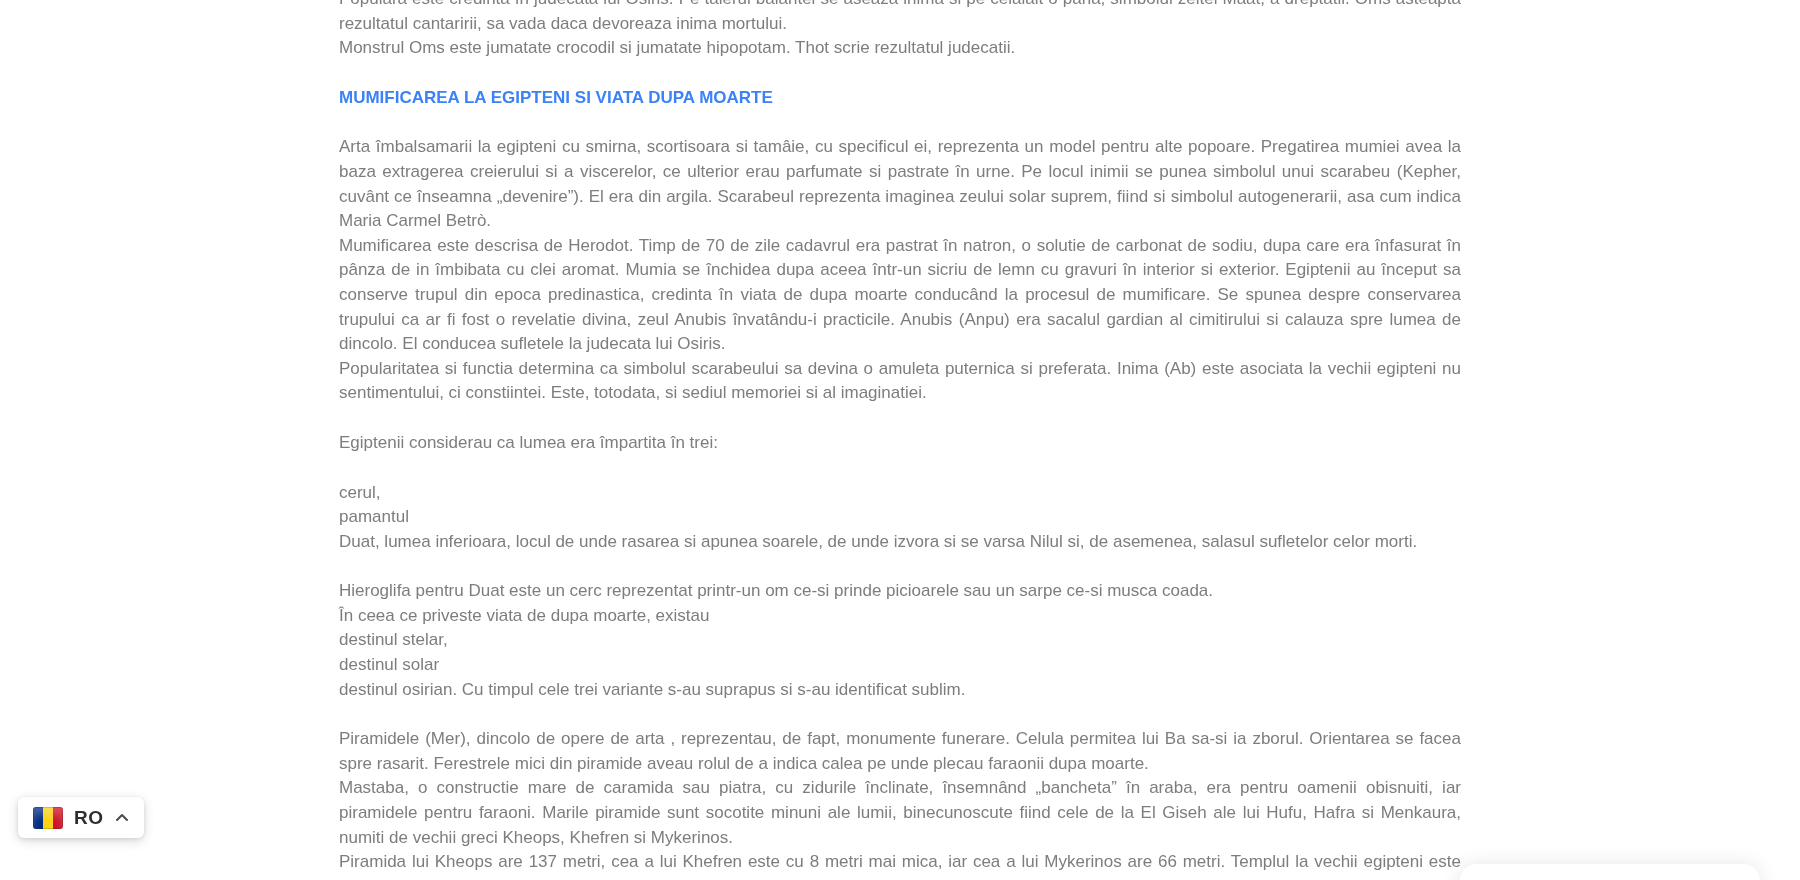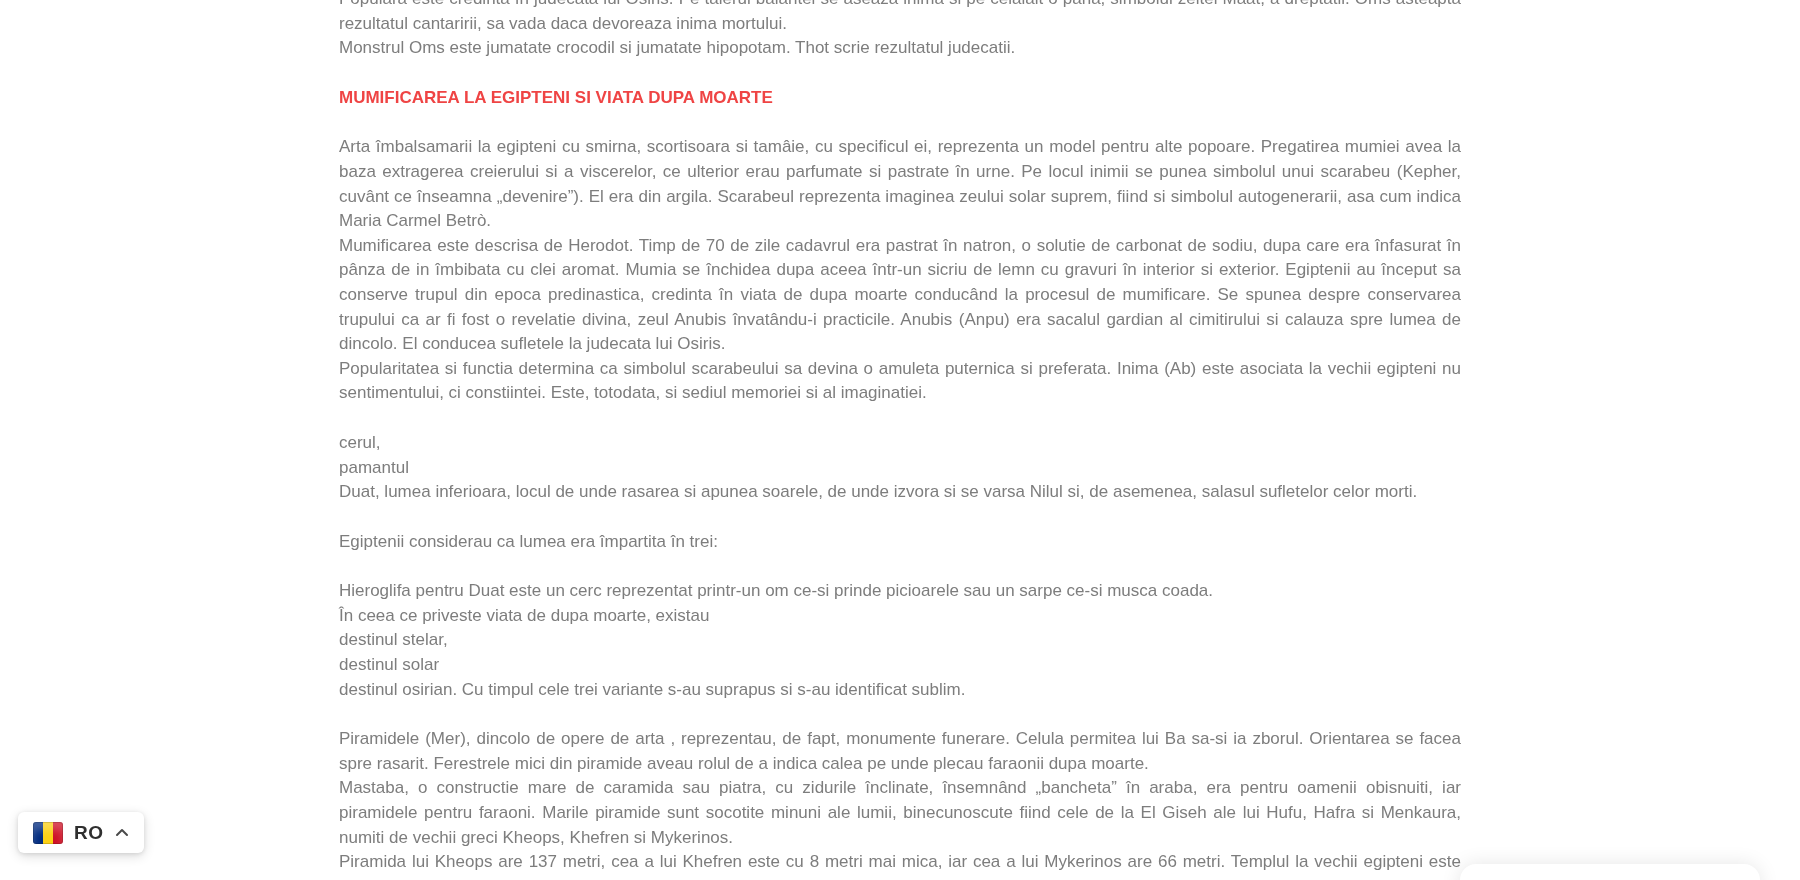--- a/index.html
+++ b/index.html
@@ -20,31 +20,31 @@
     color: #7d7d7d;
     font-size: 17px;
     line-height: 24.6px;
     text-align: justify;
   }
   .para {
     white-space: pre-line;
     margin: 0 0 25px 0;
   }
   .heading {
-    color: #ef4444;
+    color: #3b82f6;
     font-weight: bold;
     font-size: 17px;
     line-height: 24.6px;
     margin: 0 0 25px 0;
     text-align: left;
   }
   .lang-selector {
     position: absolute;
     left: 18px;
-    bottom: 27px;
+    bottom: 42px;
     height: 41px;
     min-width: 119px;
     background: #ffffff;
     border: none;
     border-radius: 6px;
     box-shadow: 0 1px 4px rgba(0,0,0,0.10), 0 3px 12px rgba(0,0,0,0.14);
     display: flex;
     align-items: center;
     gap: 11px;
     padding: 0 15px;
@@ -84,24 +84,24 @@
 </head>
 <body>
 
 <main class="article">
   <p class="para">Populara este credinta în judecata lui Osiris. Pe talerul balantei se aseaza inima si pe celalalt o pana, simbolul zeitei Maat, a dreptatii. Oms asteapta rezultatul cantaririi, sa vada daca devoreaza inima mortului.
 Monstrul Oms este jumatate crocodil si jumatate hipopotam. Thot scrie rezultatul judecatii.</p>
   <h2 class="heading">MUMIFICAREA LA EGIPTENI SI VIATA DUPA MOARTE</h2>
   <p class="para">Arta îmbalsamarii la egipteni cu smirna, scortisoara si tamâie, cu specificul ei, reprezenta un model pentru alte popoare. Pregatirea mumiei avea la baza extragerea creierului si a viscerelor, ce ulterior erau parfumate si pastrate în urne. Pe locul inimii se punea simbolul unui scarabeu (Kepher, cuvânt ce înseamna „devenire”). El era din argila. Scarabeul reprezenta imaginea zeului solar suprem, fiind si simbolul autogenerarii, asa cum indica Maria Carmel Betrò.
 Mumificarea este descrisa de Herodot. Timp de 70 de zile cadavrul era pastrat în natron, o solutie de carbonat de sodiu, dupa care era înfasurat în pânza de in îmbibata cu clei aromat. Mumia se închidea dupa aceea într-un sicriu de lemn cu gravuri în interior si exterior. Egiptenii au început sa conserve trupul din epoca predinastica, credinta în viata de dupa moarte conducând la procesul de mumificare. Se spunea despre conservarea trupului ca ar fi fost o revelatie divina, zeul Anubis învatându-i practicile. Anubis (Anpu) era sacalul gardian al cimitirului si calauza spre lumea de dincolo. El conducea sufletele la judecata lui Osiris.
 Popularitatea si functia determina ca simbolul scarabeului sa devina o amuleta puternica si preferata. Inima (Ab) este asociata la vechii egipteni nu sentimentului, ci constiintei. Este, totodata, si sediul memoriei si al imaginatiei.</p>
+  <p class="para">Egiptenii considerau ca lumea era împartita în trei:</p>
   <p class="para">cerul,
 pamantul
 Duat, lumea inferioara, locul de unde rasarea si apunea soarele, de unde izvora si se varsa Nilul si, de asemenea, salasul sufletelor celor morti.</p>
-  <p class="para">Egiptenii considerau ca lumea era împartita în trei:</p>
   <p class="para">Hieroglifa pentru Duat este un cerc reprezentat printr-un om ce-si prinde picioarele sau un sarpe ce-si musca coada.
 În ceea ce priveste viata de dupa moarte, existau
 destinul stelar,
 destinul solar
 destinul osirian. Cu timpul cele trei variante s-au suprapus si s-au identificat sublim.</p>
   <p class="para">Piramidele (Mer), dincolo de opere de arta , reprezentau, de fapt, monumente funerare. Celula permitea lui Ba sa-si ia zborul. Orientarea se facea spre rasarit. Ferestrele mici din piramide aveau rolul de a indica calea pe unde plecau faraonii dupa moarte.
 Mastaba, o constructie mare de caramida sau piatra, cu zidurile înclinate, însemnând „bancheta” în araba, era pentru oamenii obisnuiti, iar piramidele pentru faraoni. Marile piramide sunt socotite minuni ale lumii, binecunoscute fiind cele de la El Giseh ale lui Hufu, Hafra si Menkaura, numiti de vechii greci Kheops, Khefren si Mykerinos.
 Piramida lui Kheops are 137 metri, cea a lui Khefren este cu 8 metri mai mica, iar cea a lui Mykerinos are 66 metri. Templul la vechii egipteni este numit „locul inimii” (Set Ab) si reprezinta spatiul coincidentei contrariilor, unde timpul este abolit. Templele de la Luxor si Karnak si templul lui Horus de la Edfu sunt, de asemenea, cruciale în</p>
 </main>
 

